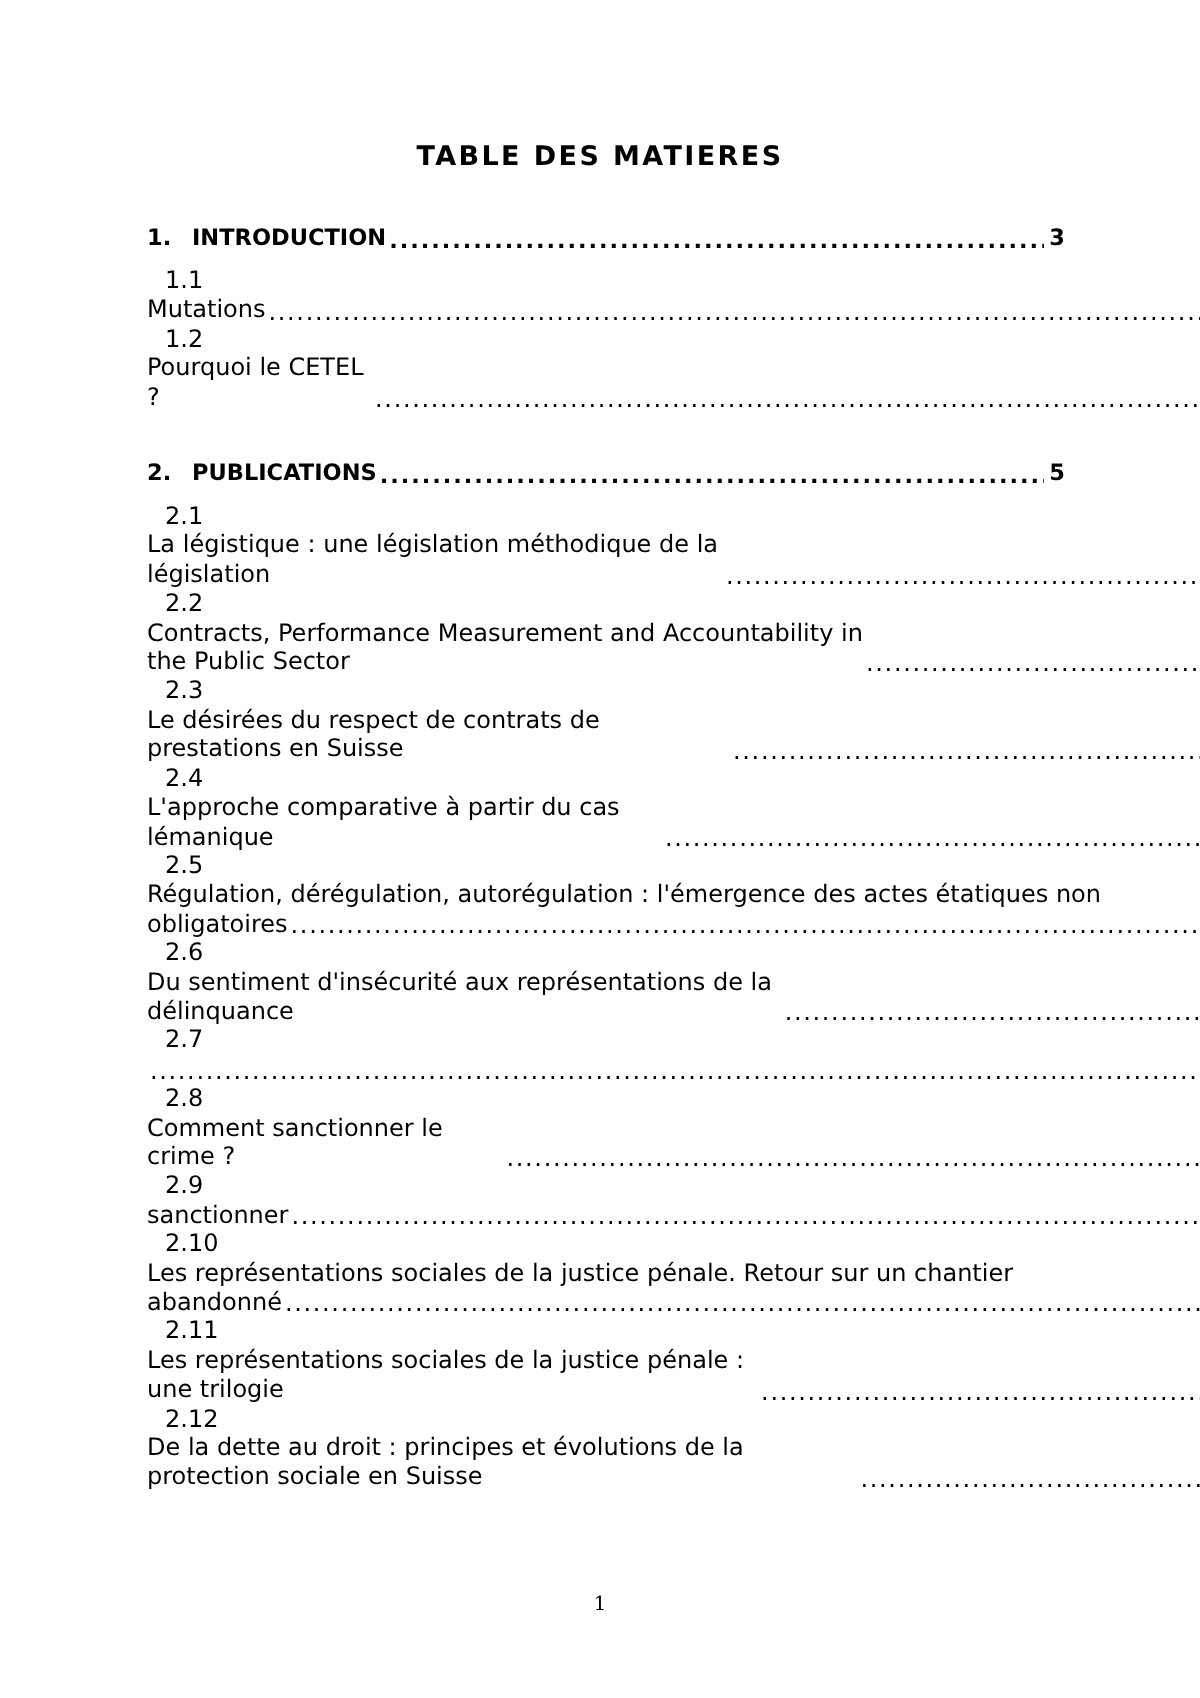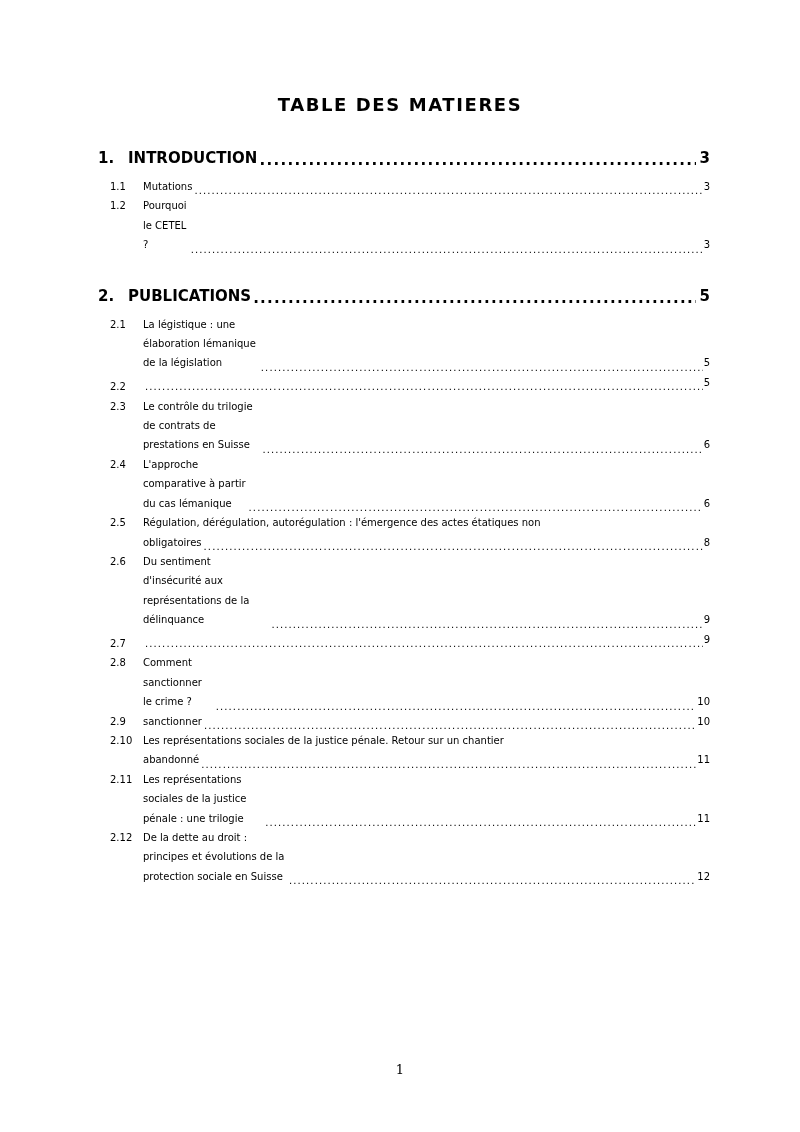--- a/index.html
+++ b/index.html
@@ -95,23 +95,24 @@
     margin-top: 31px;
     color: #000;
   }
   .lvl1:first-child { margin-top: 0; }
   .lvl1 .num { width: 30px; }
   .lvl1 .dots { letter-spacing: 1.3px; }
   .lvl1 .pg { padding-left: 3px; }
 
   
   .lvl2 {
-    font-size: 10px;
+    font-size: 16px;
     line-height: 19.4px;
     margin-top: 0;
+    flex-direction: column;
   }
   .lvl2-first { margin-top: 9px; }
   .lvl2 .num { width: 45px; padding-left: 12px; box-sizing: border-box; }
 
   .footer {
     position: absolute;
     left: 0;
     top: 1062px;
     width: 800px;
     text-align: center;
@@ -165,40 +166,41 @@
             <span class="lead-text">PUBLICATIONS</span>
             <span class="dots">...................................................................................................................................................................................................................................................................</span>
             <span class="pg">5</span>
           </span>
         </span>
       </div>
       <div class="row lvl2 lvl2-first">
         <span class="num">2.1</span>
         <span class="body">
           <span class="lead-row">
-            <span class="lead-text">La légistique : une élaboration lémanique de la législation</span>
+            <span class="lead-text">La légistique : une législation méthodique de la législation</span>
             <span class="dots">...................................................................................................................................................................................................................................................................</span>
             <span class="pg">5</span>
           </span>
         </span>
       </div>
       <div class="row lvl2">
         <span class="num">2.2</span>
         <span class="body">
           <span class="lead-row">
+            <span class="lead-text">Contracts, Performance Measurement and Accountability in the Public Sector</span>
             <span class="dots">...................................................................................................................................................................................................................................................................</span>
             <span class="pg">5</span>
           </span>
         </span>
       </div>
       <div class="row lvl2">
         <span class="num">2.3</span>
         <span class="body">
           <span class="lead-row">
-            <span class="lead-text">Le contrôle du trilogie de contrats de prestations en Suisse</span>
+            <span class="lead-text">Le désirées du respect de contrats de prestations en Suisse</span>
             <span class="dots">...................................................................................................................................................................................................................................................................</span>
             <span class="pg">6</span>
           </span>
         </span>
       </div>
       <div class="row lvl2">
         <span class="num">2.4</span>
         <span class="body">
           <span class="lead-row">
             <span class="lead-text">L'approche comparative à partir du cas lémanique</span>

